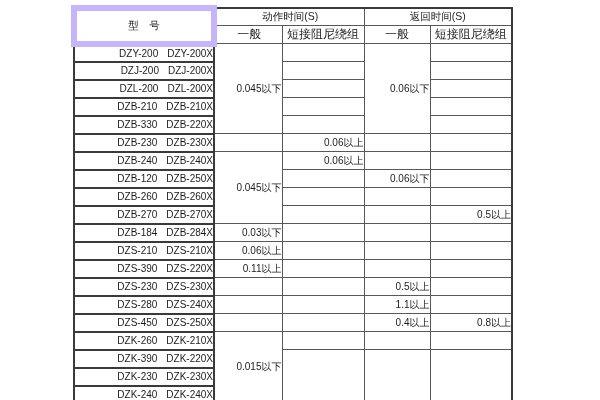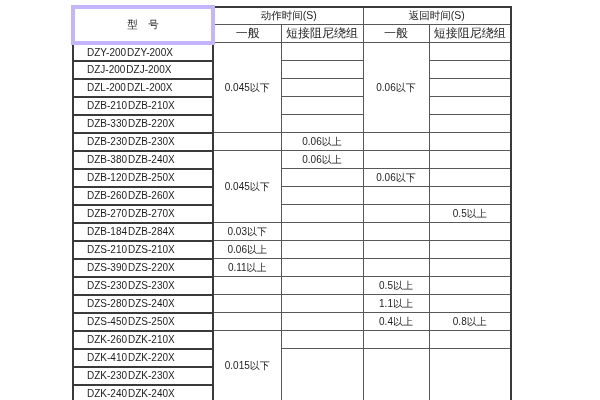--- a/index.html
+++ b/index.html
@@ -31,34 +31,34 @@
     text-align: center;
     vertical-align: middle;
     color: #1c1c1c;
     font-weight: 400;
     white-space: nowrap;
     overflow: hidden;
   }
   thead tr.h1 th { height: 16px; font-size: 10.5px; }
   thead tr.h2 th { height: 15px; font-size: 12px; }
   th.model-head {
-    border: 4px solid #c4b5fd;
+    border: 6px solid #c4b5fd;
     font-size: 11px;
   }
   tbody tr { height: 18px; }
   tbody td { font-size: 10px; }
   td.model-cell { border: 2px solid #3a3a3a; }
   .models {
     display: flex;
-    justify-content: flex-start;
-    gap: 1px;
+    justify-content: flex-end;
+    gap: 9px;
     padding-left: 13px;
   }
   .models span { display: block; }
-  td.value-cell { font-size: 10px; }
+  td.value-cell { font-size: 10px; text-align: right; }
 </style>
 </head>
 <body>
 
 <div class="page">
   <table class="spec-table">
     <colgroup>
       <col class="c-model">
       <col class="c-ag">
       <col class="c-ad">
@@ -139,21 +139,21 @@
             </div>
           </td>
           <td class="value-cell"></td>
           <td class="value-cell">0.06以上</td>
           <td class="value-cell"></td>
           <td class="value-cell"></td>
         </tr>
         <tr>
           <td class="model-cell">
             <div class="models">
-              <span>DZB-380</span>
+              <span>DZB-240</span>
               <span>DZB-240X</span>
             </div>
           </td>
           <td rowspan="4" class="value-cell">0.045以下</td>
           <td class="value-cell">0.06以上</td>
           <td class="value-cell"></td>
           <td class="value-cell"></td>
         </tr>
         <tr>
           <td class="model-cell">
@@ -268,21 +268,21 @@
             </div>
           </td>
           <td rowspan="4" class="value-cell">0.015以下</td>
           <td class="value-cell"></td>
           <td class="value-cell"></td>
           <td class="value-cell"></td>
         </tr>
         <tr>
           <td class="model-cell">
             <div class="models">
-              <span>DZK-410</span>
+              <span>DZK-390</span>
               <span>DZK-220X</span>
             </div>
           </td>
           <td rowspan="3" class="value-cell"></td>
           <td rowspan="3" class="value-cell"></td>
           <td rowspan="3" class="value-cell"></td>
         </tr>
         <tr>
           <td class="model-cell">
             <div class="models">

